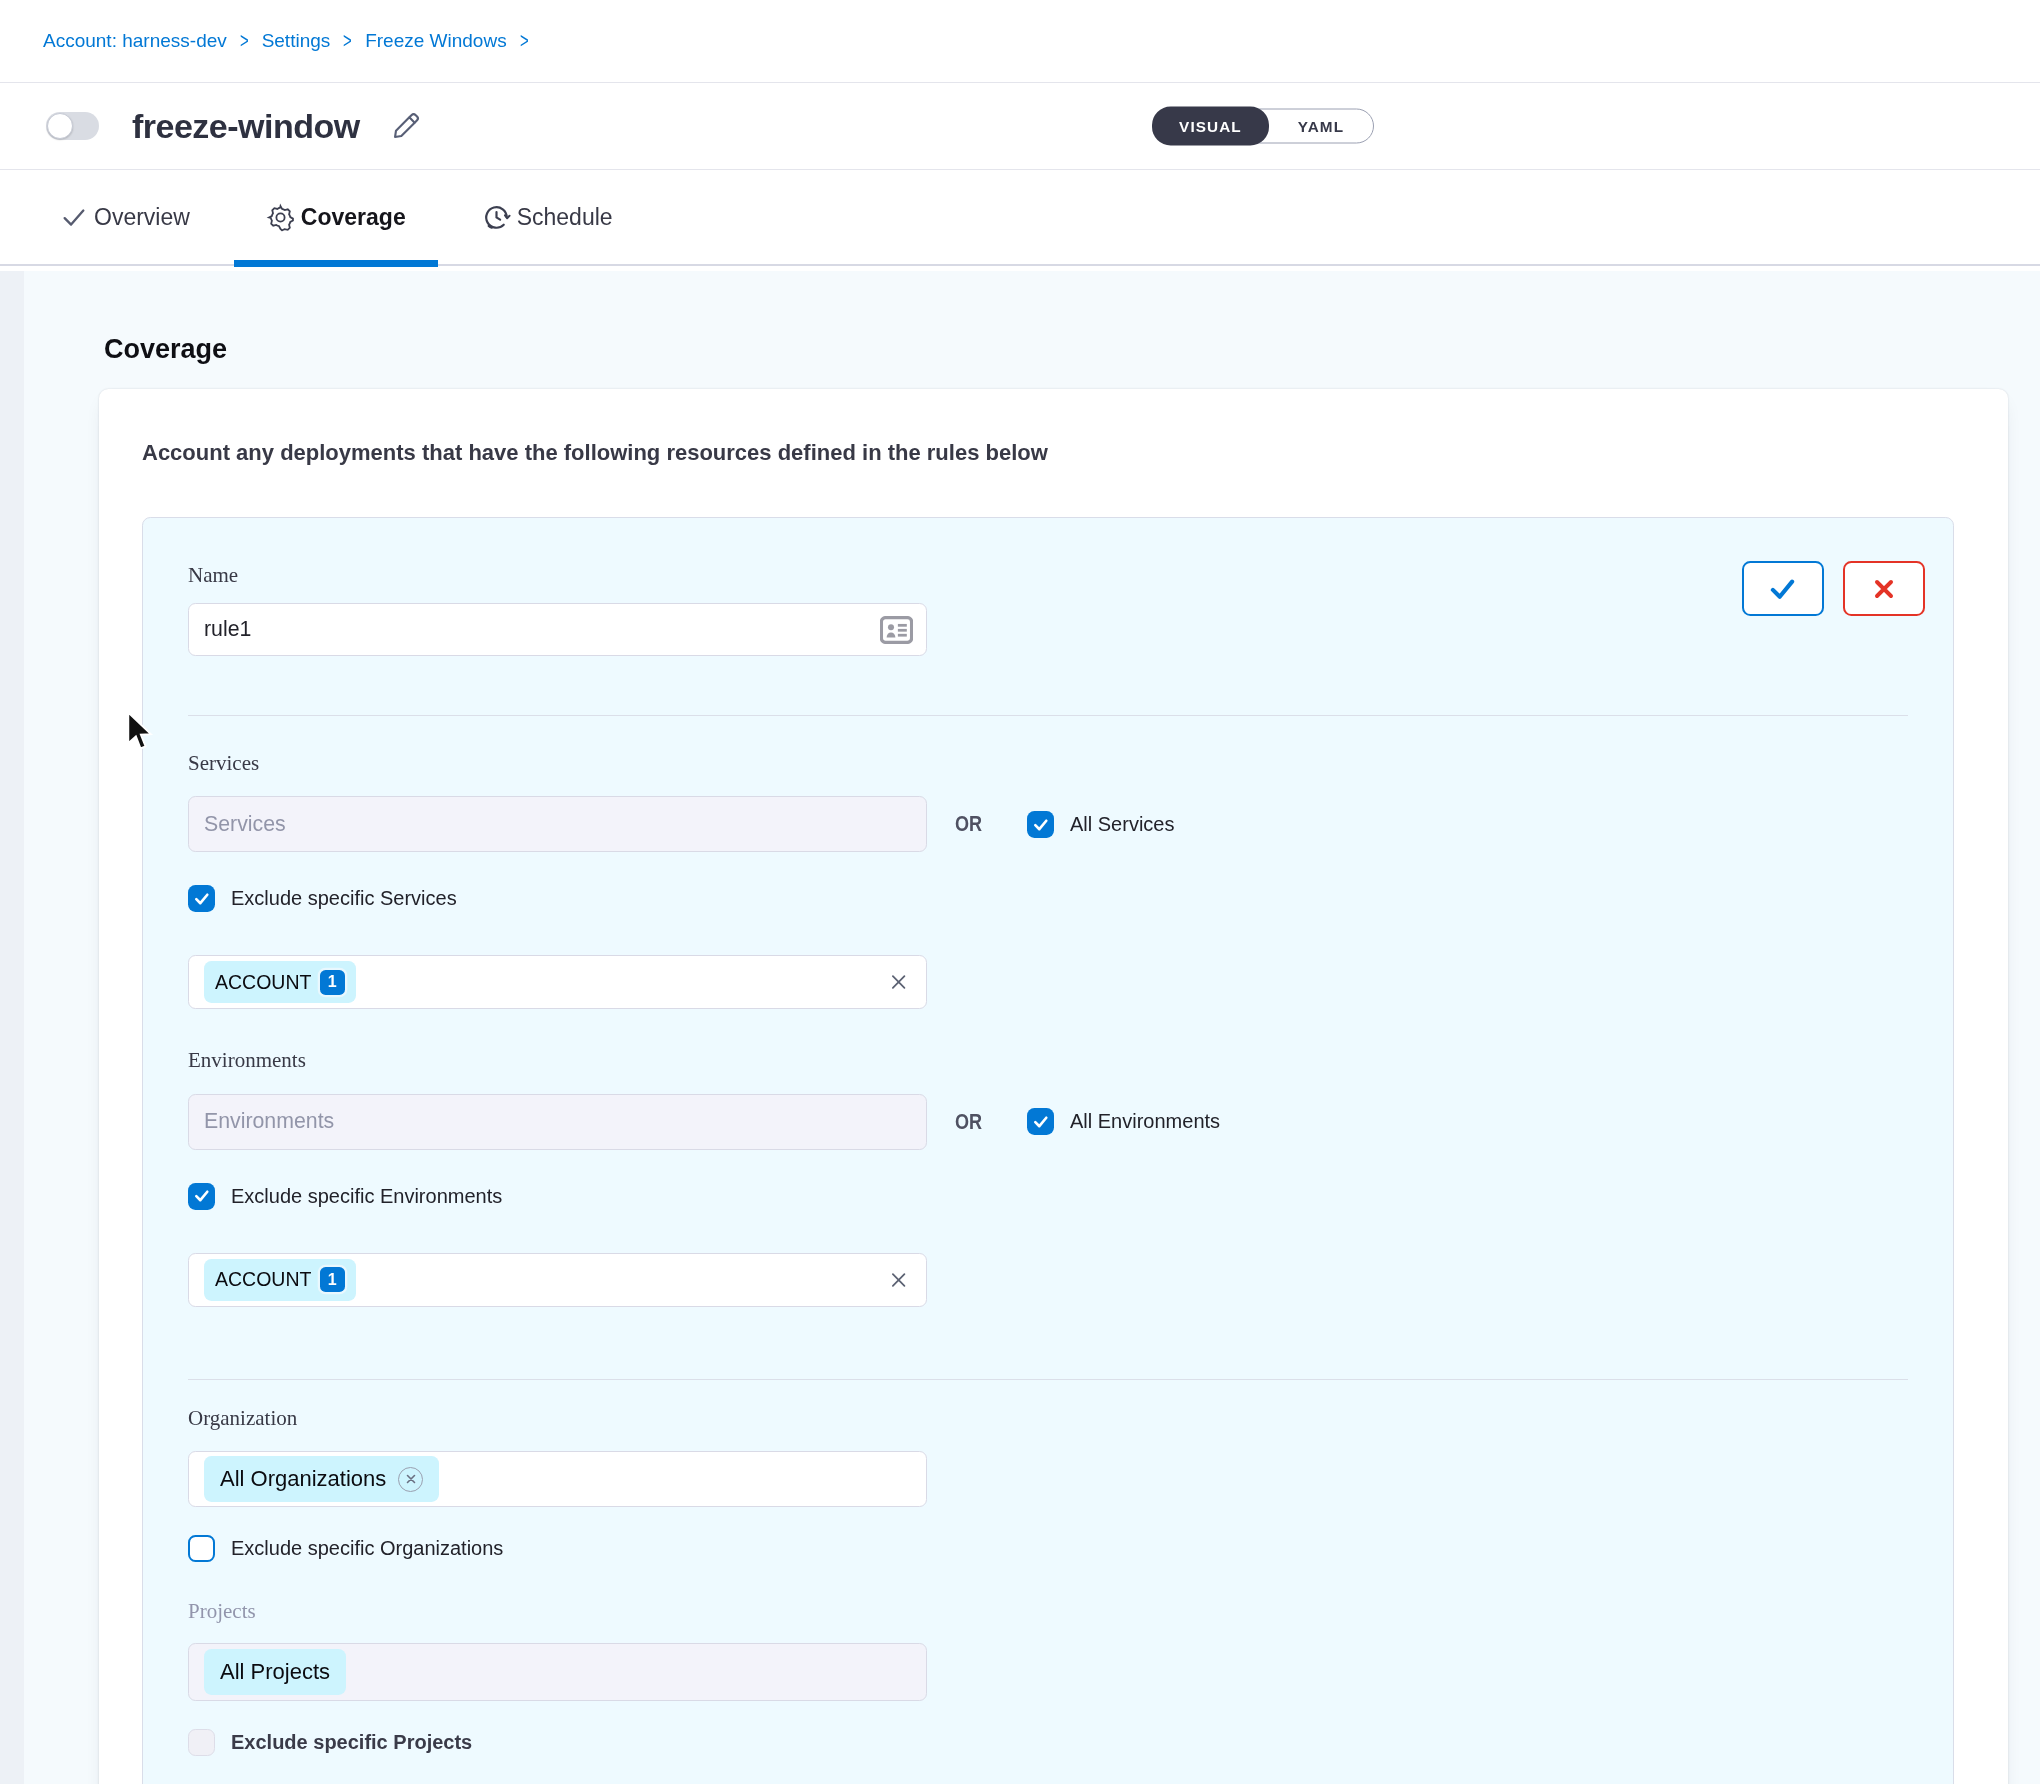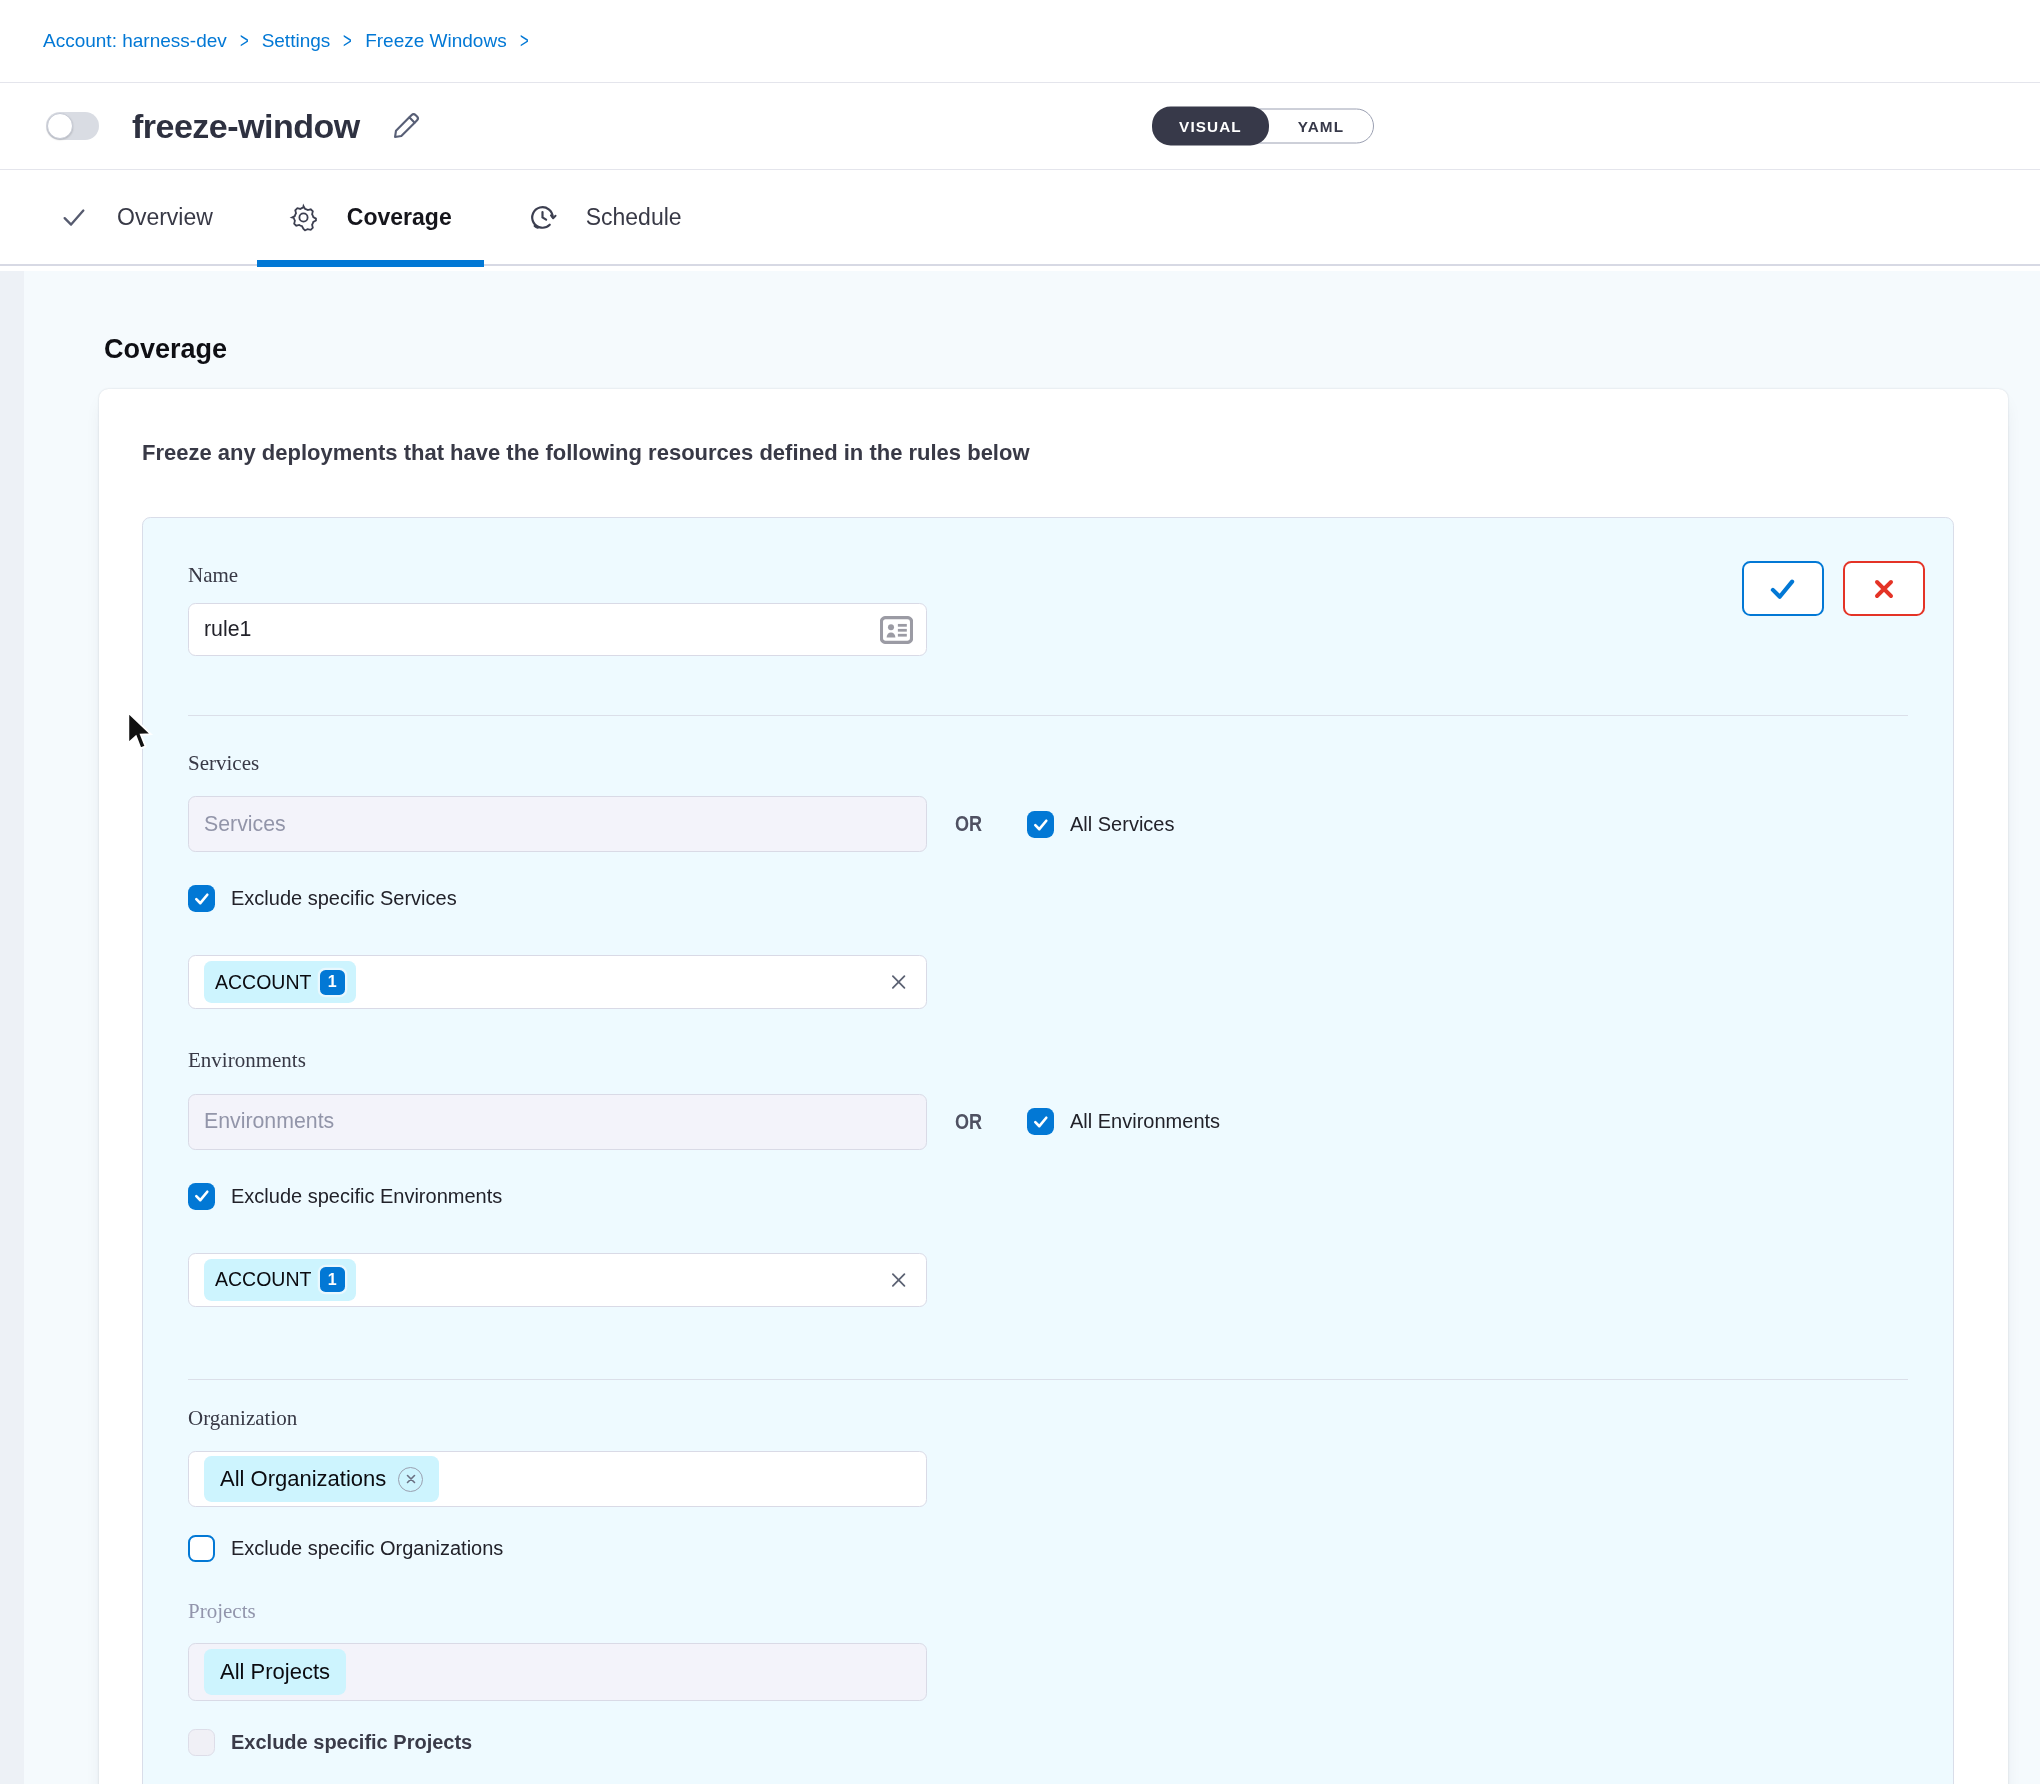--- a/index.html
+++ b/index.html
@@ -27,21 +27,21 @@
 
   .mode-switch{position:absolute;left:1153px;top:50%;transform:translateY(-50%);
     display:inline-flex;align-items:center;height:35px;background:#fff;
     border:1.9px solid #9ba0b2;border-radius:18.6px;}
   .mode-visual{background:#373949;color:#fff;font-weight:700;font-size:15.3px;letter-spacing:1.1px;
     border-radius:18.6px;height:39px;display:flex;align-items:center;padding:0 27px;margin:-1.9px 0 -1.9px -1.9px;cursor:pointer;}
   .mode-yaml{color:#373949;font-weight:700;font-size:15.3px;letter-spacing:1.1px;padding:0 29px;cursor:pointer;}
 
   .tab-bar{height:96px;background:#fff;border-bottom:2.8px solid #d7d9e4;
     display:flex;align-items:stretch;padding-left:28px;}
-  .tab{display:flex;align-items:center;gap:29px;padding:0 32px;margin-right:12px;
+  .tab{display:flex;align-items:center;gap:6px;padding:0 32px;margin-right:12px;
     position:relative;font-size:23px;color:#383946;cursor:pointer;}
   .tab.active{font-weight:700;color:#15151b;}
   .tab.active::after{content:"";position:absolute;left:0;right:0;bottom:-2.8px;height:6.5px;background:#0278d5;}
 
   
   .content{position:absolute;top:271px;left:0;right:0;height:1514px;background:#f5fafd;}
   .left-strip{position:absolute;left:0;top:0;bottom:0;width:24px;background:#edf1f6;}
   .section-title{margin:63px 0 0 104px;font-size:27px;font-weight:700;color:#0f0f14;}
   .card{margin:24px 0 0 99px;width:1909px;height:1503px;background:#fff;border-radius:9.3px;
     box-shadow:0 0 1.9px rgba(40,41,61,.18),0 9.3px 20.4px -7.4px rgba(40,41,61,.12);
@@ -148,21 +148,21 @@
     <span>Schedule</span>
   </div>
 </div>
 
 <div class="content">
   <div class="left-strip"></div>
 
   <div class="section-title">Coverage</div>
 
   <div class="card">
-    <div class="card-heading">Freeze any deployments that have the following resources defined in the rules below</div>
+    <div class="card-heading">Account any deployments that have the following resources defined in the rules below</div>
 
     <div class="panel">
 
       <div class="actions">
         <div class="btn confirm">
           <svg width="33" height="33" viewBox="0 0 24 24" fill="none" stroke="#0278d5" stroke-width="3" stroke-linecap="round" stroke-linejoin="round">
             <polyline points="5,13 10,18 19,7"></polyline>
           </svg>
         </div>
         <div class="btn cancel">

